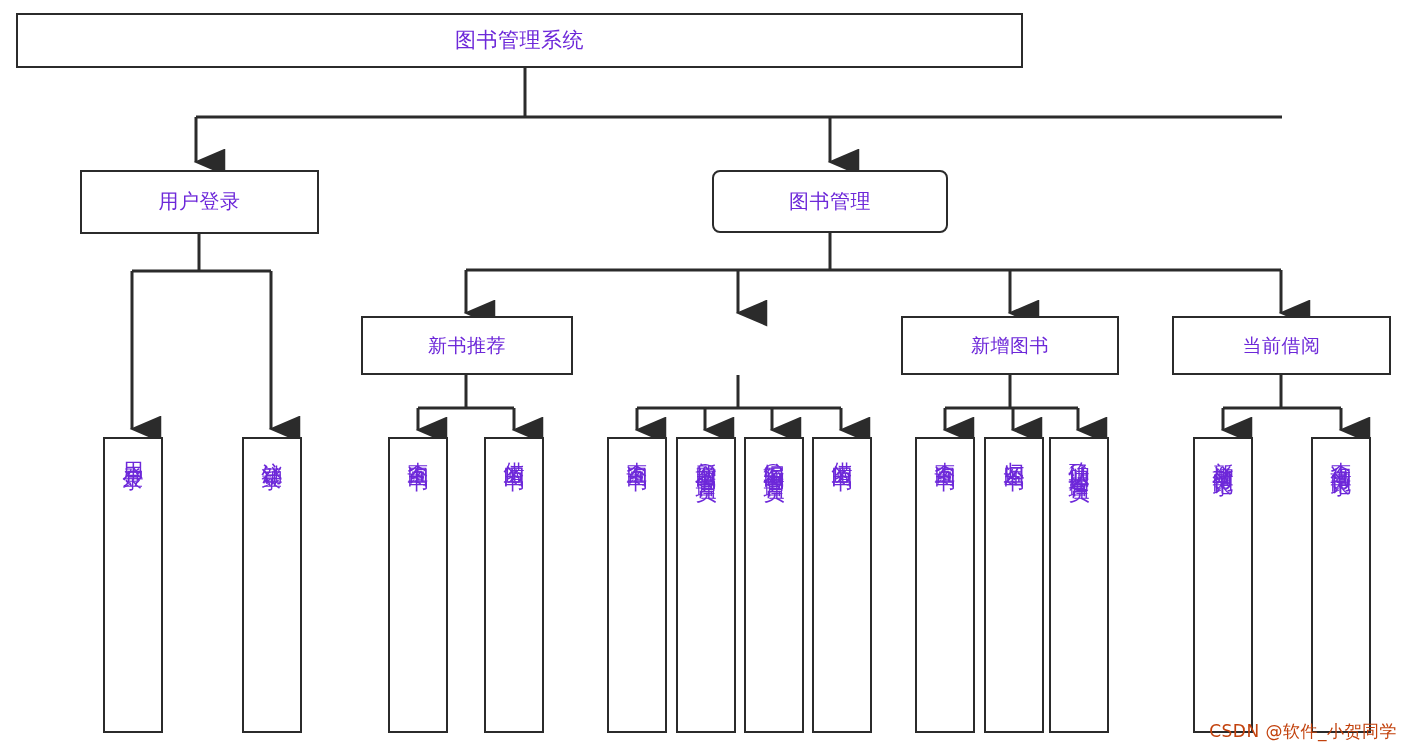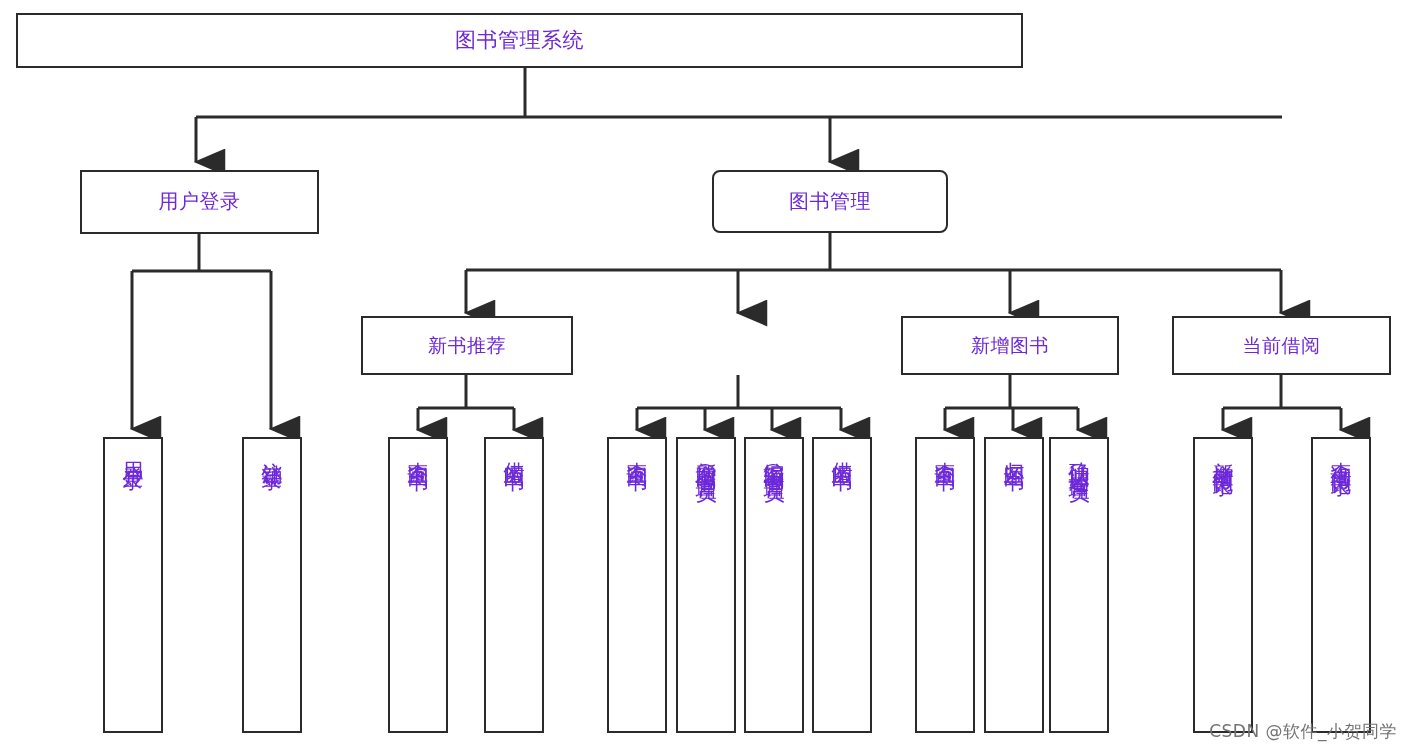--- a/index.html
+++ b/index.html
@@ -57,21 +57,21 @@
     white-space: nowrap;
   }
   .node.leaf.tall-text {
     align-items: flex-start;
   }
   .watermark {
     position: absolute;
     right: 8px;
     bottom: 4px;
     font-size: 17px;
-    color: #737373;
+    color: #c2410c;
     white-space: nowrap;
     z-index: 3;
     letter-spacing: 0.5px;
   }
 </style>
 </head>
 <body>
 
 <div id="canvas">
 

